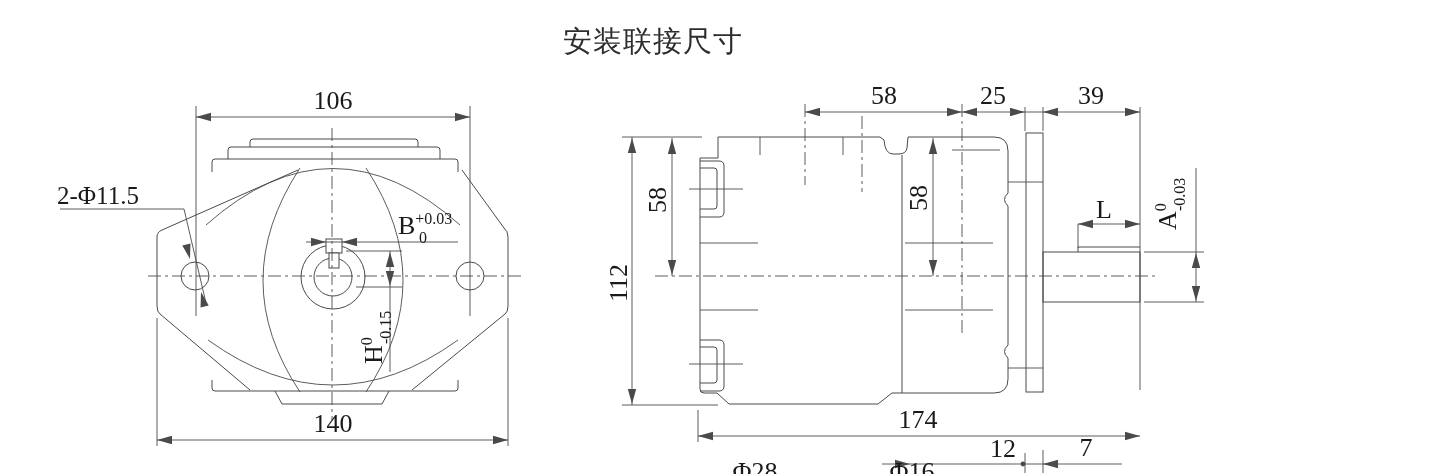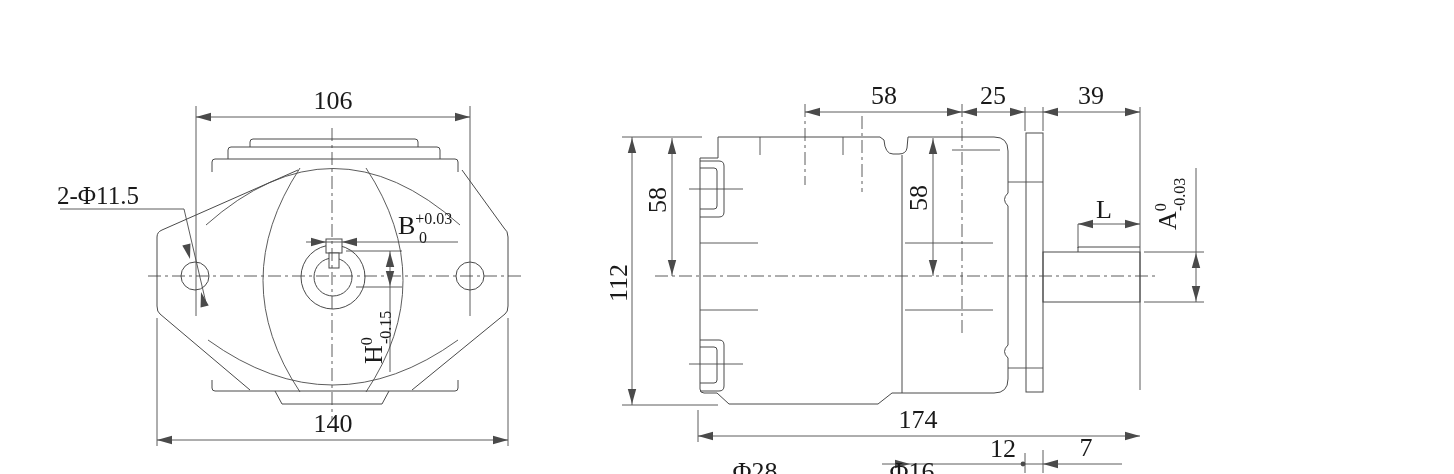--- a/index.html
+++ b/index.html
@@ -14,20 +14,21 @@
   .ar{fill:var(--line,#4a4a4a);stroke:none;}
   .wh{fill:var(--background,#ffffff);stroke:var(--line,#4a4a4a);stroke-width:1;}
   .dtext{font-family:"Liberation Serif",serif;font-size:26px;fill:var(--dim_text,#1a1a1a);}
   .dtext2{font-family:"Liberation Serif",serif;font-size:25px;fill:var(--dim_text,#1a1a1a);}
   .tol{font-size:16px;}
 </style>
 </head>
 <body>
 
 <div class="drawing">
+  <div class="title">安装联接尺寸</div>
 
   <svg width="1454" height="474" viewBox="0 0 1454 474">
     <defs>
       <path id="arrow" d="M0,0 L15,4.2 L15,-4.2 Z"></path>
     </defs>
 
     <g>
 
       <g>
         <path class="ln" d="M212,172 V162 Q212,159 215,159 H455 Q458,159 458,162 V172"></path>

